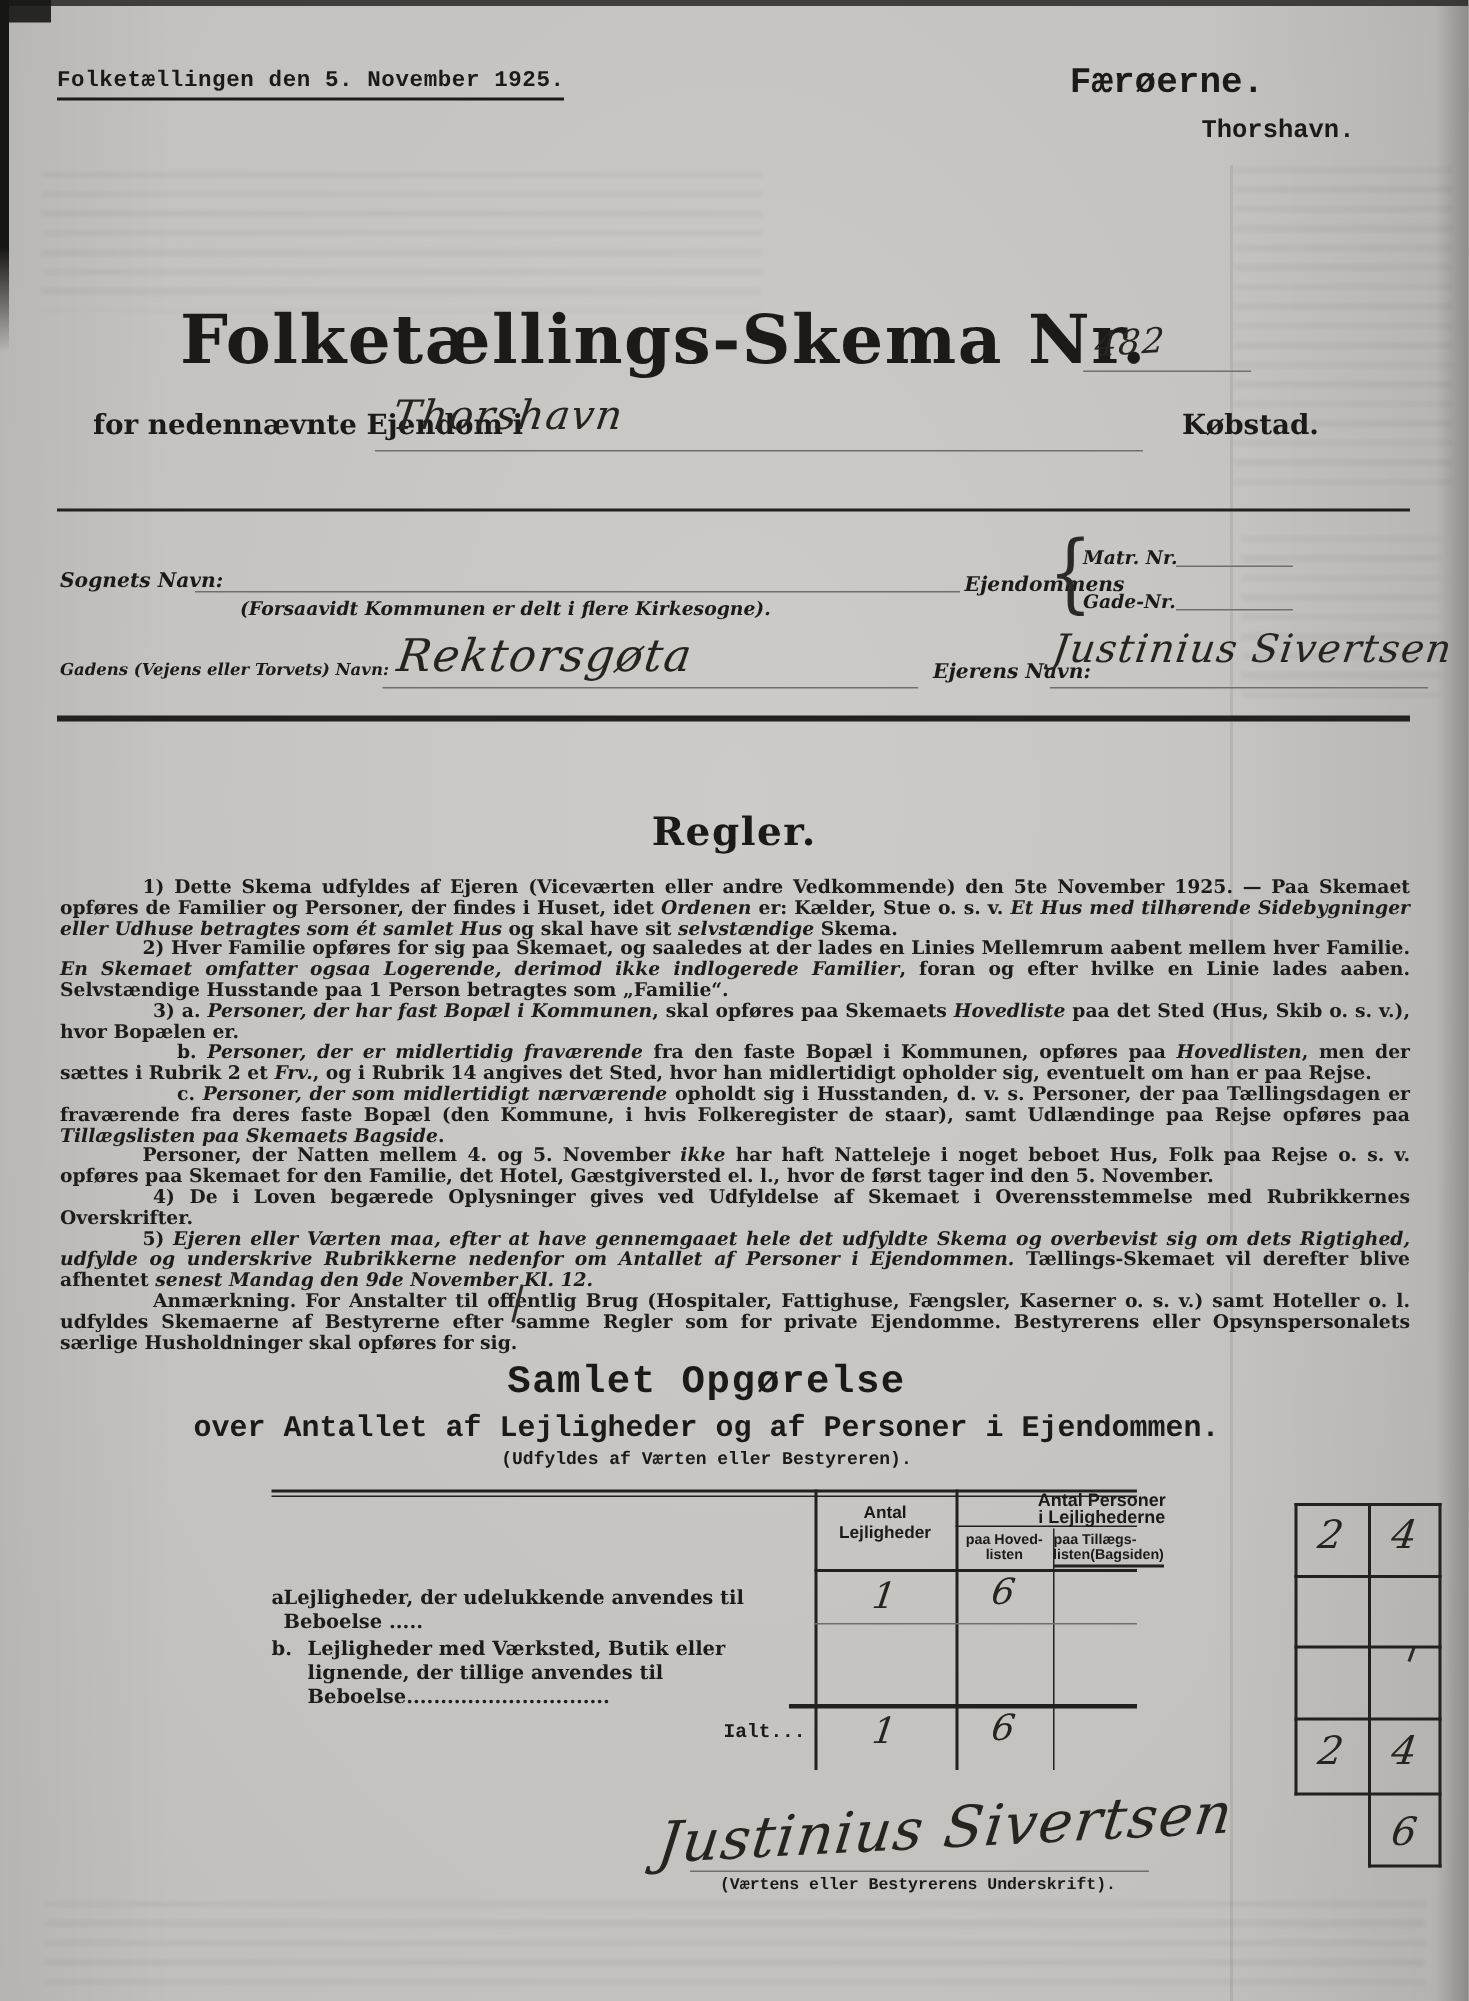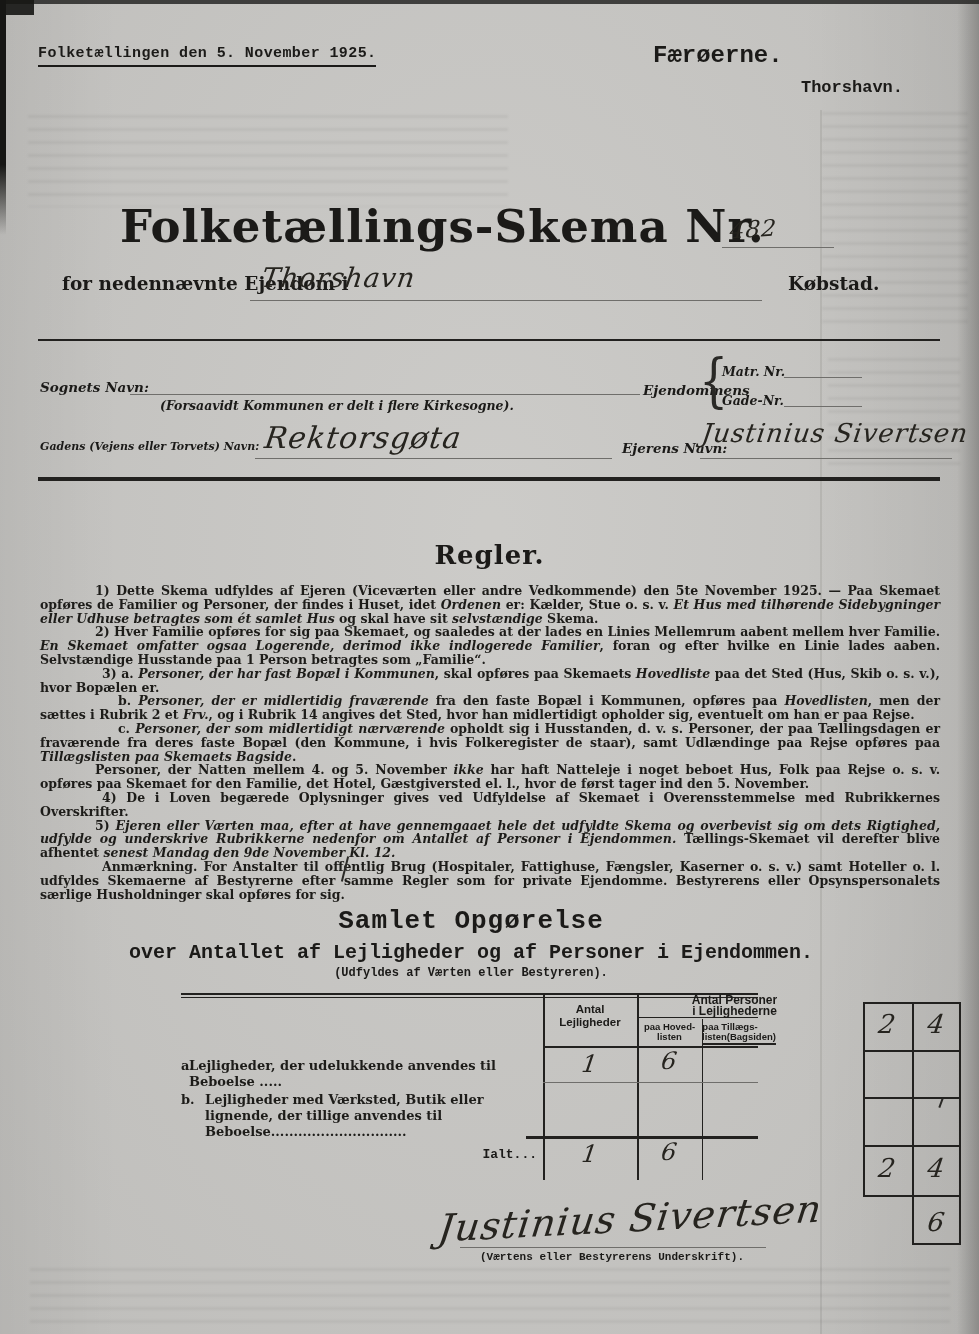--- a/index.html
+++ b/index.html
@@ -46,21 +46,21 @@
   <div class="edge abs" style="left:0;top:0;width:34px;height:15px;background:#161614;opacity:.9;"></div>
   <div class="edge abs" style="right:0;top:0;width:22px;height:1334px;background:linear-gradient(90deg,rgba(0,0,0,0),rgba(40,40,38,.28));"></div>
   <div class="edge abs" style="left:820px;top:110px;width:2px;height:1224px;background:rgba(70,70,66,.12);"></div>
 
   <div class="bleed" style="left:28px;top:115px;width:480px;height:92px;"></div>
   <div class="bleed" style="left:822px;top:112px;width:146px;height:215px;"></div>
   <div class="bleed" style="left:828px;top:358px;width:132px;height:112px;"></div>
   <div class="bleed" style="left:30px;top:1268px;width:920px;height:62px;"></div>
 
   <div class="abs sansb" style="left:38px;top:45px;font-size:15px;border-bottom:2px solid #1b1a18;padding-bottom:3px;letter-spacing:.4px;">Folketællingen den 5. November 1925.</div>
-  <div class="abs sansb" style="left:653px;top:42px;width:250px;text-align:left;font-size:24px;">Færøerne.</div>
+  <div class="abs sansb" style="left:653px;top:42px;width:250px;text-align:center;font-size:24px;">Færøerne.</div>
   <div class="abs sansb" style="left:653px;top:78px;width:250px;text-align:right;font-size:17px;">Thorshavn.</div>
 
   <div class="abs serb" style="left:120px;top:200px;font-size:45px;letter-spacing:1px;white-space:nowrap;">Folketællings-Skema Nr.</div>
   <div class="abs hand" style="left:730px;top:216px;font-size:23px;transform:skewX(-8deg) rotate(-4deg);">482</div>
   <div class="hline gray" style="left:722px;top:247px;width:112px;height:1px;"></div>
 
   <div class="abs serb" style="left:62px;top:273px;font-size:18.5px;">for nedennævnte Ejendom i</div>
   <div class="abs hand" style="left:262px;top:262px;font-size:27px;">Thorshavn</div>
   <div class="hline gray" style="left:250px;top:300px;width:512px;height:1px;"></div>
   <div class="abs serb" style="left:788px;top:273px;font-size:18.5px;">Købstad.</div>

